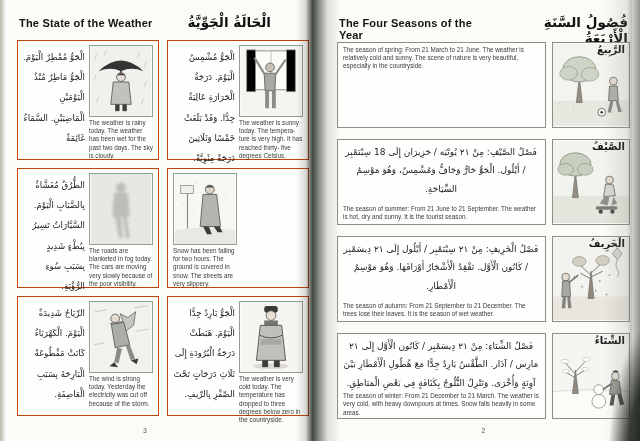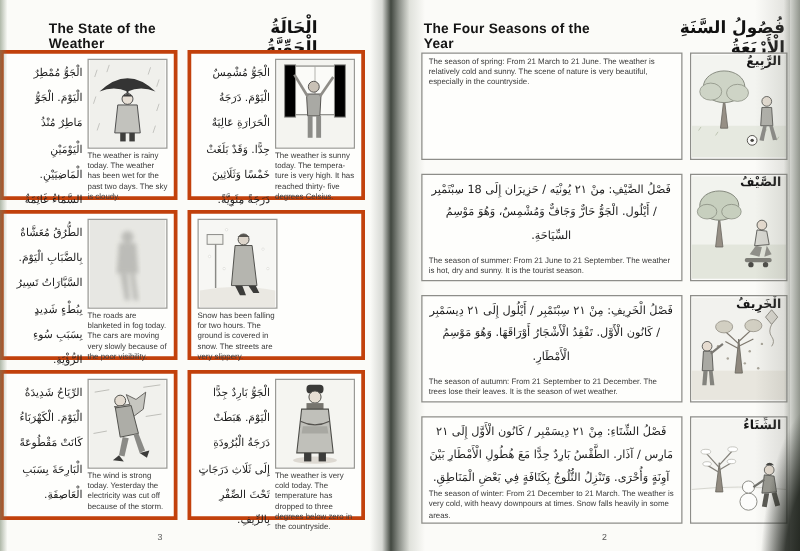--- a/index.html
+++ b/index.html
@@ -3,31 +3,31 @@
 <meta charset="utf-8">
 <style>
   * { margin:0; padding:0; box-sizing:border-box; }
   body { margin:0; background:#fff; }
   .photo {
     position:relative; width:640px; height:441px; overflow:hidden;
     background:#fbfbf8; font-family:"DejaVu Sans", sans-serif; color:#1c1c1c;
   }
   
   .page { position:absolute; top:8px; height:428px; }
-  .page-left  { left:0;  width:256px;padding-left:37px; }
+  .page-left  { left:17px;  width:256px; }
   .page-right { left:337px; width:293px; }
   .page-header { display:flex; justify-content:space-between; align-items:baseline; padding:6px 2px 0 2px; }
   .title-en { font-family:"Liberation Sans", sans-serif; font-weight:bold; font-size:11px; letter-spacing:.2px; color:#141414; }
   .title-ar { direction:rtl; font-size:13.5px; font-weight:bold; color:#111; }
   .page-num { position:absolute; left:0; right:0; bottom:2px; text-align:center; font-size:7px; color:#555;
               font-family:"Liberation Sans", sans-serif; }
   
   .grid { position:absolute; top:32px; left:0; width:292px;
           display:grid; grid-template-columns:142px 142px; column-gap:8px; row-gap:8px; }
-  .cell { border:3px solid #c2410c; background:#fefefc; height:120px; padding:4px 5px 3px 5px;
+  .cell { border:1px solid #c2410c; background:#fefefc; height:120px; padding:4px 5px 3px 5px;
           display:flex; gap:4px; }
   .cell-ar { flex:1; direction:rtl; font-size:8.6px; line-height:2.35; color:#202020; padding-top:2px; }
   .cell-right { width:64px; display:flex; flex-direction:column; }
   .cell-img { border:1px solid #9a9a96; width:64px; height:72px; background:#fcfcfa; overflow:hidden; flex:none; }
   .cell-img svg { display:block; width:100%; height:100%; }
   .cell-en { font-family:"Liberation Sans", sans-serif; font-size:6.3px; line-height:1.3;
              color:#3a3a3a; margin-top:2px; }
   
   .sections { position:absolute; top:34px; left:0; width:293px; }
   .season { display:flex; gap:6px; margin-bottom:11px; height:86px; }

